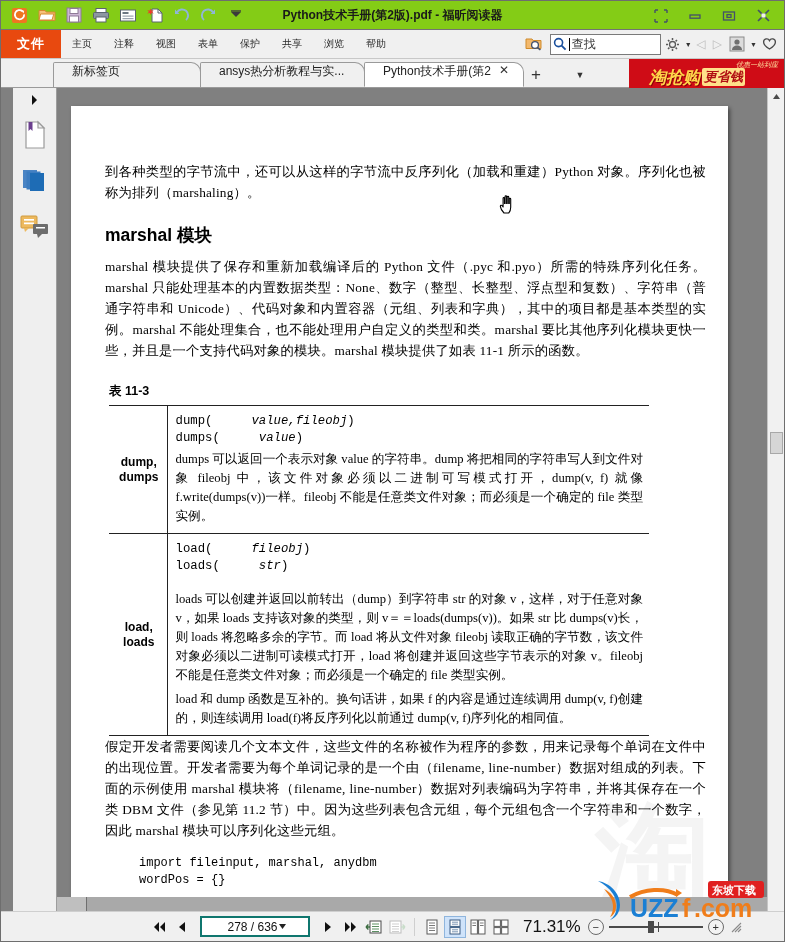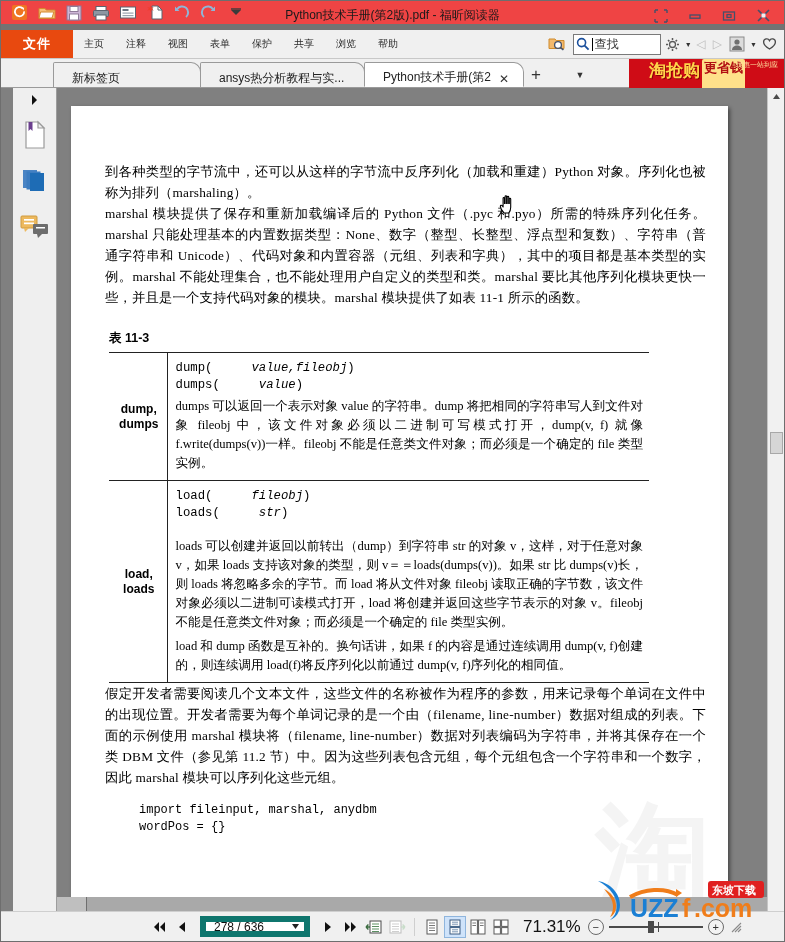--- a/index.html
+++ b/index.html
@@ -13,24 +13,25 @@
     width: 785px; height: 942px;
     position: relative;
     border: 1px solid #6e6e6e;
     background: #f0f0f0;
     display: flex; flex-direction: column;
   }
 
   
   .titlebar {
     height: 29px; flex: 0 0 29px;
-    background: #ef4444;
+    background: #84cc16;
     display: flex; align-items: center;
     position: relative;
-    border-bottom: 6px solid #737373;
+    border-bottom: 1px solid #737373;
+    font-weight: bold;
   }
   .qat { display: flex; align-items: center; gap: 2px; padding-left: 6px; }
   .qbtn {
     width: 25px; height: 23px;
     display: flex; align-items: center; justify-content: center;
     border: 1px solid transparent;
   }
   .win-title {
     position: absolute; left: 0; right: 0; top: 0; height: 29px;
     display: flex; align-items: center; justify-content: center;
@@ -44,51 +45,51 @@
     height: 29px; flex: 0 0 29px;
     background: #f0f0f0;
     display: flex; align-items: stretch;
     position: relative;
     border-bottom: 1px solid #c8c8c8;
   }
   .mfile {
     background: #e8490f; color: #fff;
     font-size: 13px; font-weight: bold;
     display: flex; align-items: center; justify-content: center;
-    width: 72px; letter-spacing: 1px;
+    width: 60px; letter-spacing: 1px;
   }
   .mitem {
     display: flex; align-items: center; justify-content: center;
     padding: 0 11px; font-size: 10px; color: #2b2b2b;
   }
   .ribbon-right {
     margin-left: auto; display: flex; align-items: center; gap: 3px; padding-right: 6px;
   }
   .searchbox {
-    width: 88px; height: 21px; background: #fff;
+    width: 111px; height: 21px; background: #fff;
     border: 1px solid #7a7a7a;
     display: flex; align-items: center; gap: 2px;
     padding: 0 2px;
   }
   .search-ph { font-size: 12px; color: #333; }
   .caret-txt { width: 1px; height: 13px; background: #000; margin-left:0px; }
   .tiny-arrow { font-size: 7px; color: #333; }
   .navarrow { color: #bdbdbd; font-size: 12px; padding: 0 2px; }
 
   
   .tabstrip {
     height: 29px; flex: 0 0 29px;
     background: #f0f0f0;
     display: flex; align-items: flex-end;
     position: relative;
     border-bottom: 1px solid #9a9a9a;
   }
   .tab {
     height: 25px;
-    display: flex; align-items: flex-end;
+    display: flex; align-items: flex-start;
     padding: 0 14px 0 18px;
     font-size: 12px; color: #222;
     position: relative;
     background: #f0f0f0;
     max-width: 170px;
     border-left: 1px solid #9a9a9a;
     border-right: 1px solid #9a9a9a;
     border-top: 1px solid #9a9a9a;
     border-radius: 2px 10px 0 0;
     margin-right: -1px;
@@ -99,21 +100,21 @@
   .tab .label { overflow: hidden; text-overflow: clip; white-space: nowrap; }
   .tabclose { margin-left: 8px; font-size: 12px; color: #333; }
   .tabadd {
     width: 26px; height: 25px; display: flex; align-items: center; justify-content: center;
     font-size: 17px; color: #333;
   }
   .tabmenu { width: 26px; height: 25px; display: flex; align-items: center; justify-content: center; font-size: 9px; color: #333; }
   .adbanner {
     position: absolute; right: 0; top: 0; width: 155px; height: 36px;
     background: #cf0c16; overflow: hidden;
-    display: flex; 
+    display: flex; align-items: center; font-style: italic;
   }
   .ad-swoosh {
     position: absolute; left: -14px; top: -10px; width: 46px; height: 50px;
     border: 5px solid #fff; border-radius: 50%;
     border-right-color: transparent; border-top-color: transparent;
   }
   .ad-main {
     font-size: 17px; font-weight: bold; color: #ffd54a;
     margin-left: 20px; letter-spacing: 0px;
     text-shadow: 1px 1px 0 #8a0007;
@@ -223,22 +224,22 @@
     padding: 0 6px; position: relative;
     border-top: 1px solid #cfcfcf;
   }
   .sbtn {
     width: 22px; height: 22px; display: flex; align-items: center; justify-content: center;
     font-size: 11px; color: #222;
   }
   .sbtn.dis { color: #bbb; }
   .sbtn.sel { background: #cfe3fa; border: 1px solid #8fb5dd; }
   .pagebox {
-    width: 110px; height: 21px; background: #fff; border: 6px solid #0f766e;
-    display: flex; align-items: center; justify-content: space-between;
+    width: 110px; height: 21px; background: #fff; border: 2px solid #0f766e;
+    display: flex; align-items: center; justify-content: center;
     padding: 0 4px 0 8px; font-size: 12px; color: #111; margin: 0 6px;
   }
   .zoomlbl { font-size: 17px; color: #111; margin: 0 6px 0 10px; min-width:46px; }
   .zslider { width: 94px; height: 20px; position: relative; margin: 0 4px; }
   .zs-track { position: absolute; top: 9px; left: 0; right: 0; height: 2px; background: #4a4a4a; }
   .zs-mid { position: absolute; top: 5px; left: 52%; width: 1px; height: 10px; background: #4a4a4a; }
   .zs-knob { position: absolute; top: 4px; left: 42%; width: 6px; height: 12px; background: #4a4a4a; }
   .circbtn {
     width: 16px; height: 16px; border: 1px solid #6a6a6a; border-radius: 50%;
     display: flex; align-items: center; justify-content: center;
@@ -459,20 +460,21 @@
           </svg>
       </div>
     </div>
 
     <div class="viewport">
 
       <div class="page">
         <div class="pg-inner">
           <p class="para">到各种类型的字节流中，还可以从这样的字节流中反序列化（加载和重建）Python 对象。序列化也被称为排列（marshaling）。</p>
 
+          <h2 class="sec">marshal 模块</h2>
           <p class="para">marshal 模块提供了保存和重新加载编译后的 Python 文件（.pyc 和.pyo）所需的特殊序列化任务。marshal 只能处理基本的内置数据类型：None、数字（整型、长整型、浮点型和复数）、字符串（普通字符串和 Unicode）、代码对象和内置容器（元组、列表和字典），其中的项目都是基本类型的实例。marshal 不能处理集合，也不能处理用户自定义的类型和类。marshal 要比其他序列化模块更快一些，并且是一个支持代码对象的模块。marshal 模块提供了如表 11-1 所示的函数。</p>
 
           <div class="tblcap">表 11-3</div>
 
           <table class="mtbl">
             <tbody>
                 <tr>
               <td class="fname">
                 
                 dump,<br>dumps

